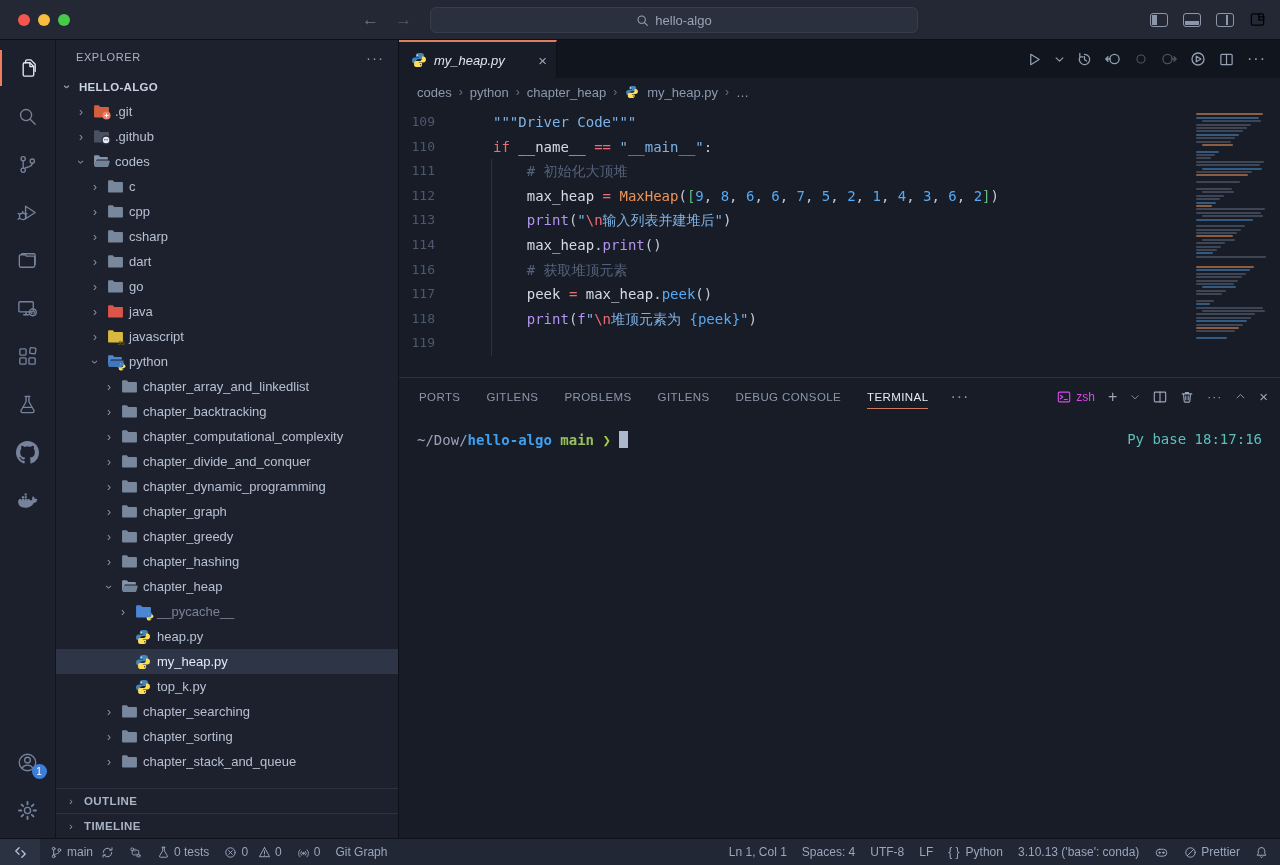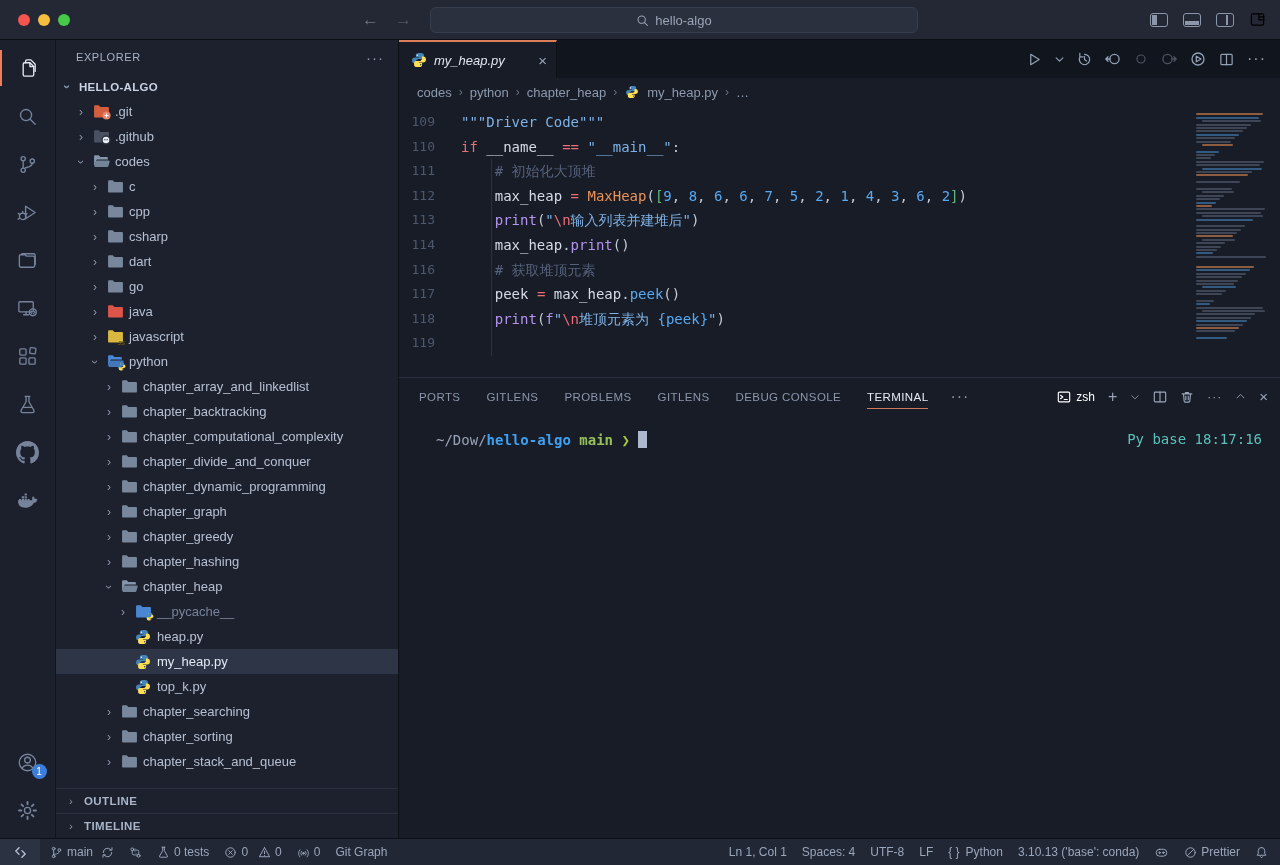--- a/index.html
+++ b/index.html
@@ -60,21 +60,21 @@
     font-size:13px; font-style:italic; color:#dfe5ee; }
   .tab .close { margin-left:auto; color:#9aa4b6; font-style:normal; font-size:15px; }
   .tab-actions { margin-left:auto; display:flex; align-items:center; gap:13px; padding-right:14px; color:#93a0b4; }
   .tab-actions .dimmed { opacity:.45; }
   .breadcrumbs { height:28px; flex:none; display:flex; align-items:center; gap:7px;
     padding-left:18px; font-size:13px; color:#8d99ad; }
   .breadcrumbs .sep { color:#667083; font-size:12px; }
 
   .codearea { flex:1; position:relative; font-family:"DejaVu Sans Mono", monospace;
     font-size:14px; line-height:24.6px; padding-top:4px; overflow:hidden; }
-  .cline { display:flex; height:24.6px; }
+  .cline { display:flex; height:24.6px;gap:32px; }
   .cline .ln { width:62px; flex:none; text-align:right; padding-right:26px; color:#4d586e; font-size:13px; }
   .cline .lc { white-space:pre; color:#d5dbe6; }
   .tk-kw,.tk-op,.tk-esc { color:#ee6d75; }
   .tk-str { color:#7fb2e6; }
   .tk-num,.tk-meth,.tk-interp { color:#57a9f2; }
   .tk-cls { color:#ec9358;text-align:right; }
   .tk-fn,.tk-fstr { color:#b394f0; }
   .tk-var,.tk-pln { color:#d5dbe6; }
   .tk-com { color:#55617a; }
   .tk-punc { color:#c3cad6; }
@@ -85,24 +85,24 @@
 
   
   .panel { height:461px; flex:none; border-top:1px solid #2a3140; display:flex; flex-direction:column; background:#171c27; }
   .panel-header { height:37px; flex:none; display:flex; align-items:center; padding:0 12px 0 20px; }
   .ptabs { display:flex; gap:26px; font-size:11.5px; letter-spacing:.4px; color:#8b96ab; }
   .ptab { position:relative; height:37px; display:flex; align-items:center; }
   .ptab.active { color:#e6ebf3; }
   .ptab.active::after { content:""; position:absolute; left:0; right:0; bottom:6px; height:1.5px; background:#cf7a5e; }
   .ptab-dots { margin-left:22px; color:#8b96ab; letter-spacing:1px; }
   .panel-actions { margin-left:auto; display:flex; gap:13px; align-items:center; color:#9aa5b8; font-size:12px; }
-  .panel-actions .zsh { display:flex; align-items:center; gap:5px; color:#ffffff; }
+  .panel-actions .zsh { display:flex; align-items:center; gap:5px; color:#d946ef; }
   .terminal { flex:1; position:relative; font-family:"DejaVu Sans Mono", monospace; font-size:14px;
     padding:16px 18px; color:#c8d0de; }
-  .t-cwd { color:#98a2b8;margin-left:19px; }
+  .t-cwd { color:#98a2b8; }
   .t-repo { font-weight:700; }
   .t-branch { font-weight:700; }
   .t-cursor { display:inline-block; width:9px; height:17px; background:#aeb8cc; vertical-align:-3px; margin-left:8px; }
   .t-right { position:absolute; right:18px; top:16px; }
 
   
   .statusbar { height:27px; background:#212734; border-top:1px solid #0d1017; display:flex; align-items:center;
     font-size:12px; color:#9aa6bb; }
   .sb-remote { width:40px; height:100%; background:#2b3242; color:#b8c2d4;
     display:flex; align-items:center; justify-content:center; flex:none; }

